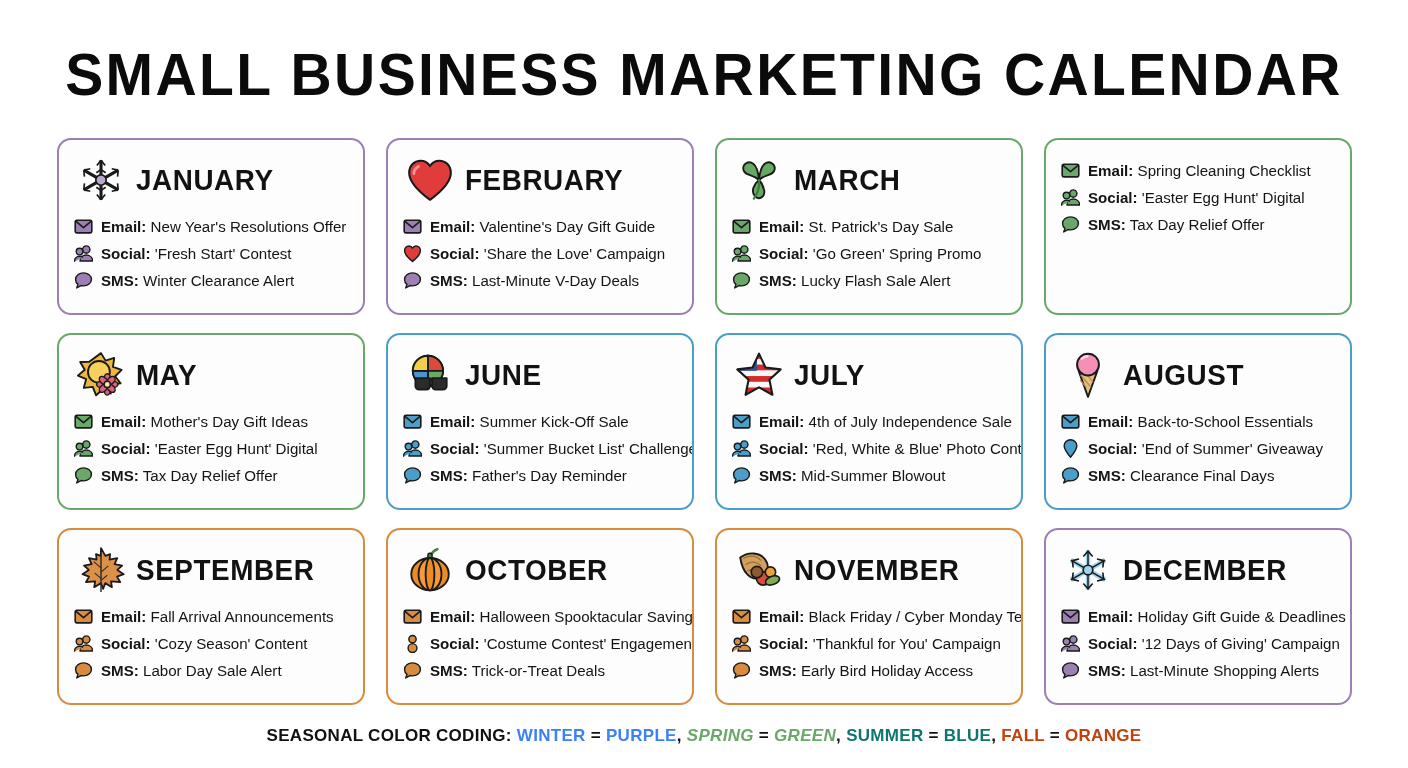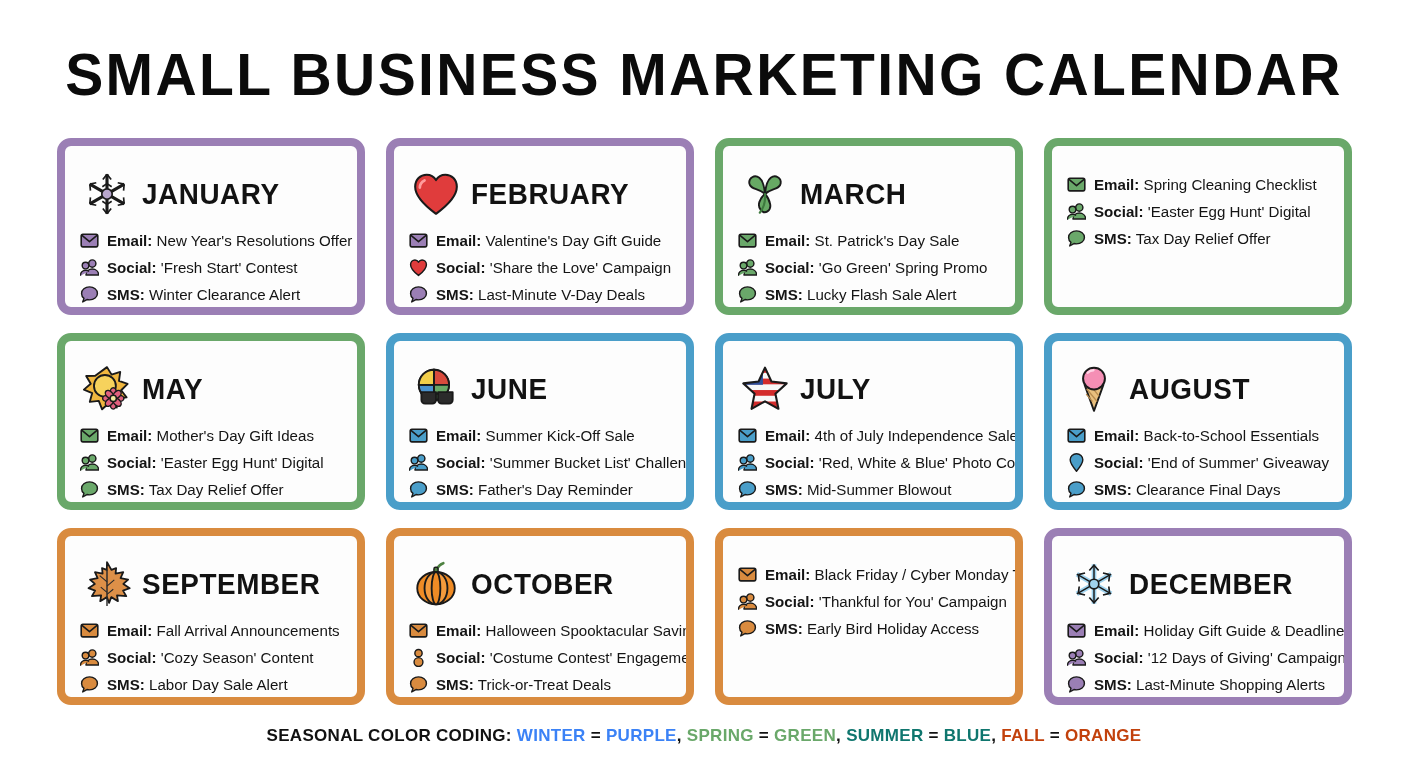--- a/index.html
+++ b/index.html
@@ -22,23 +22,23 @@
   .grid{
     position:absolute;left:57px;top:138px;width:1296px;
     display:grid;grid-template-columns:repeat(4,308px);
     grid-template-rows:repeat(3,177px);
     column-gap:21px;row-gap:18px;
   }
 
   .card{
     box-sizing:border-box;
     background:#fdfdfd;
-    border:8px solid #a3a3a3;
+    border:2px solid #a3a3a3;
     border-radius:14px;
-    padding:20px 13px 10px 13px;
+    padding:12px 13px 10px 13px;
     position:relative;
     overflow:hidden;
   }
   .card.purple{border-color:#9b7fb5;}
   .card.green{border-color:#6aa86a;}
   .card.blue{border-color:#4a9ec9;}
   .card.orange{border-color:#d98b3f;}
 
   .card-head{display:flex;align-items:center;height:56px;gap:10px;padding-left:4px;}
   .month-icon{width:50px;height:50px;flex:0 0 50px;display:block;}
@@ -57,21 +57,21 @@
   }
   .row-text b{font-weight:bold;}
 
   .legend{
     position:absolute;left:0;top:726px;width:1408px;text-align:center;
     font-size:17px;font-weight:bold;letter-spacing:0.3px;
     white-space:nowrap;color:#111;
   }
   .legend .sep{color:#111;font-weight:bold;}
   .lg-purple{color:#3b82f6;}
-  .lg-green{color:#6aa86a;}
+  .lg-green{color:#6aa86a;font-style:italic;}
   .lg-blue{color:#0f766e;}
   .lg-orange{color:#c2410c;}
 </style>
 </head>
 <body>
 
 <div class="page">
 
   <div class="title">SMALL BUSINESS MARKETING CALENDAR</div>
 
@@ -447,20 +447,31 @@
           </div>
           <div class="row">
             <span class="row-icon"><svg viewBox="0 0 24 24" xmlns="http://www.w3.org/2000/svg">
                 <path d="M12 2.4 c5.6 0 10 3.6 10 8.2 c0 4.6 -4.4 8.2 -10 8.2 c-1.1 0 -2.2 -0.15 -3.2 -0.42 L3.4 21.4 L5 16.9 C3.1 15.4 2 13.3 2 10.6 C2 6 6.4 2.4 12 2.4 Z" fill="#d98b3f" stroke="#1a1a1a" stroke-width="1.8" stroke-linejoin="round"></path>
               </svg></span>
             <span class="row-text"><b>SMS:</b> <span>Trick-or-Treat Deals</span></span>
           </div>
         </div>
       </div>
       <div class="card orange">
+        <div class="card-head">
+          <span class="month-icon"><svg viewBox="0 0 48 48" xmlns="http://www.w3.org/2000/svg">
+              <path d="M6 12 C14 6 25 7 30 14 C35 21 32 30 24 32 C15.5 34 8 26 6 12 Z" fill="#d2a05d" stroke="#1a1a1a" stroke-width="1.8" stroke-linejoin="round"></path>
+              <path d="M9 13 C15 9 22 10 26 15 M11 19 C16 15 22 16 26 20 M13 25 C18 22 23 23 26 26" stroke="#9c6f34" stroke-width="1.3" fill="none"></path>
+              <circle cx="28" cy="32" r="6.5" fill="#d94b3d" stroke="#1a1a1a" stroke-width="1.6"></circle>
+              <circle cx="35" cy="26" r="5" fill="#e8a23a" stroke="#1a1a1a" stroke-width="1.6"></circle>
+              <ellipse cx="37" cy="34" rx="7" ry="4" fill="#7fae52" stroke="#1a1a1a" stroke-width="1.6" transform="rotate(-20 37 34)"></ellipse>
+              <circle cx="22" cy="26" r="5.5" fill="#8f5a2e" stroke="#1a1a1a" stroke-width="1.6"></circle>
+            </svg></span>
+          <span class="month-name">NOVEMBER</span>
+        </div>
         <div class="rows">
           <div class="row">
             <span class="row-icon"><svg viewBox="0 0 24 24" xmlns="http://www.w3.org/2000/svg">
                 <rect x="1.5" y="4" width="21" height="16" rx="2.2" fill="#d98b3f" stroke="#1a1a1a" stroke-width="2"></rect>
                 <path d="M2.5 5.5 L12 13.5 L21.5 5.5" fill="none" stroke="#1a1a1a" stroke-width="2" stroke-linejoin="round" stroke-linecap="round"></path>
               </svg></span>
             <span class="row-text"><b>Email:</b> <span>Black Friday / Cyber Monday Teasers</span></span>
           </div>
           <div class="row">
             <span class="row-icon"><svg viewBox="0 0 24 24" xmlns="http://www.w3.org/2000/svg">

